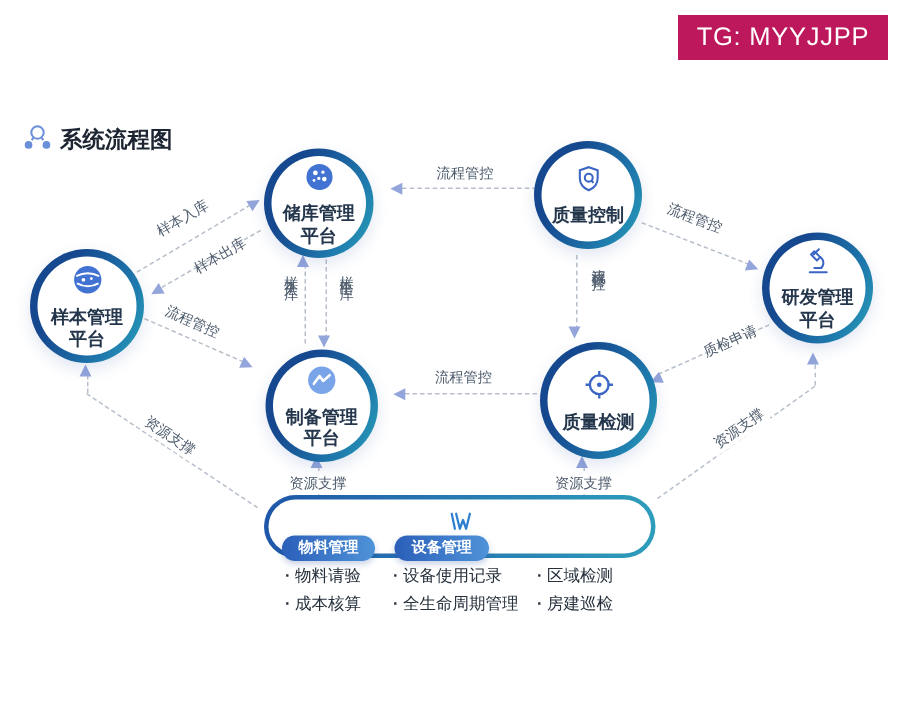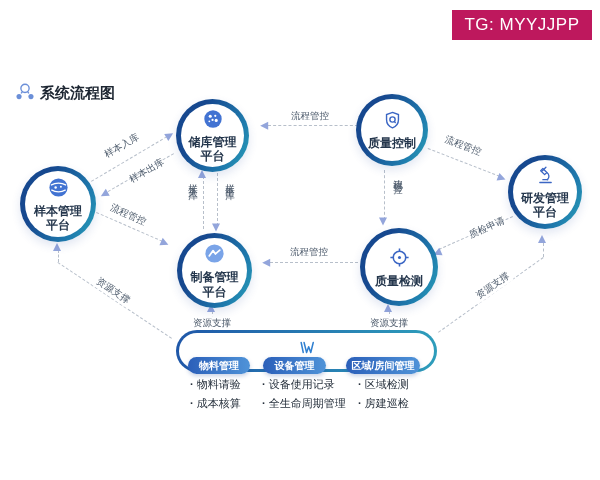--- a/index.html
+++ b/index.html
@@ -210,21 +210,20 @@
       <span style="margin-top:1px;">
         <svg width="18" height="15" viewBox="0 0 20 18" fill="none" stroke="#2f7fd0" stroke-width="1.8" stroke-linecap="round" stroke-linejoin="round">
             <path d="M3 3 L5.5 15 M6.5 3 L9.5 15 L12 8 L14.5 15 L17.5 3"></path>
           </svg>
       </span>
     </div>
   </div>
 
   <div class="pill" style="left:188px;top:357px;width:62px;">物料管理</div>
   <div class="pill" style="left:263px;top:357px;width:63px;">设备管理</div>
-  <div class="pill" style="left:346px;top:357px;width:74px;">区域/房间管理</div>
 
   <div class="rlist" style="left:190px;top:375px;">
     <div>物料请验</div>
     <div>成本核算</div>
   </div>
   <div class="rlist" style="left:262px;top:375px;">
     <div>设备使用记录</div>
     <div>全生命周期管理</div>
   </div>
   <div class="rlist" style="left:358px;top:375px;">

